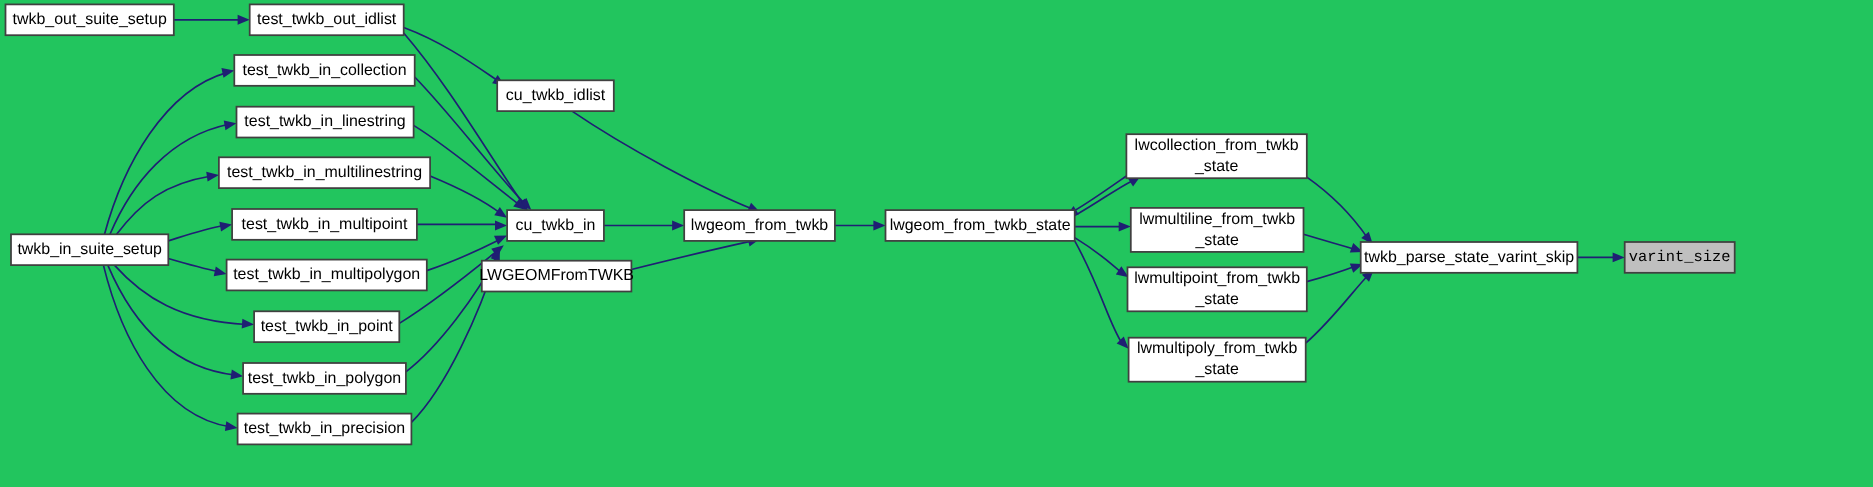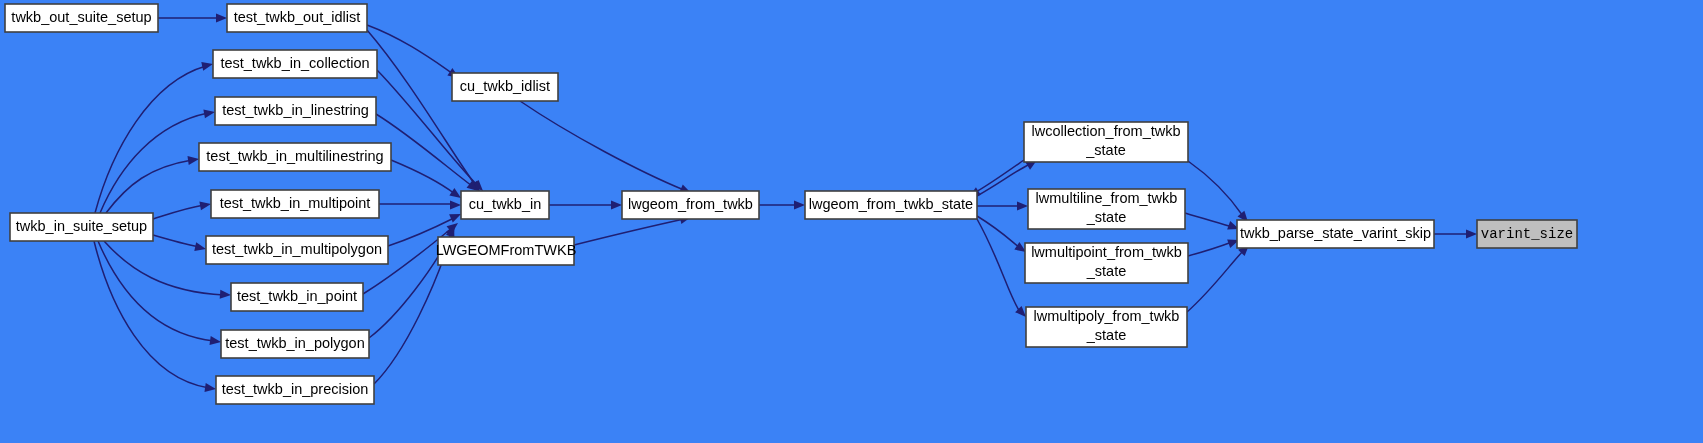--- a/index.html
+++ b/index.html
@@ -8,21 +8,21 @@
     background: #ffffff;
   }
   body {
     font-family: "Liberation Sans", sans-serif;
   }
   #graph-root {
     position: relative;
     width: 1703px;
     height: 443px;
     overflow: hidden;
-    background: #3b82f6;
+    background: #22c55e;
   }
   svg#callgraph {
     display: block;
     width: 1703px;
     height: 443px;
   }
   .node-box {
     fill: #ffffff;
     stroke: #404040;
     stroke-width: 1.6;

